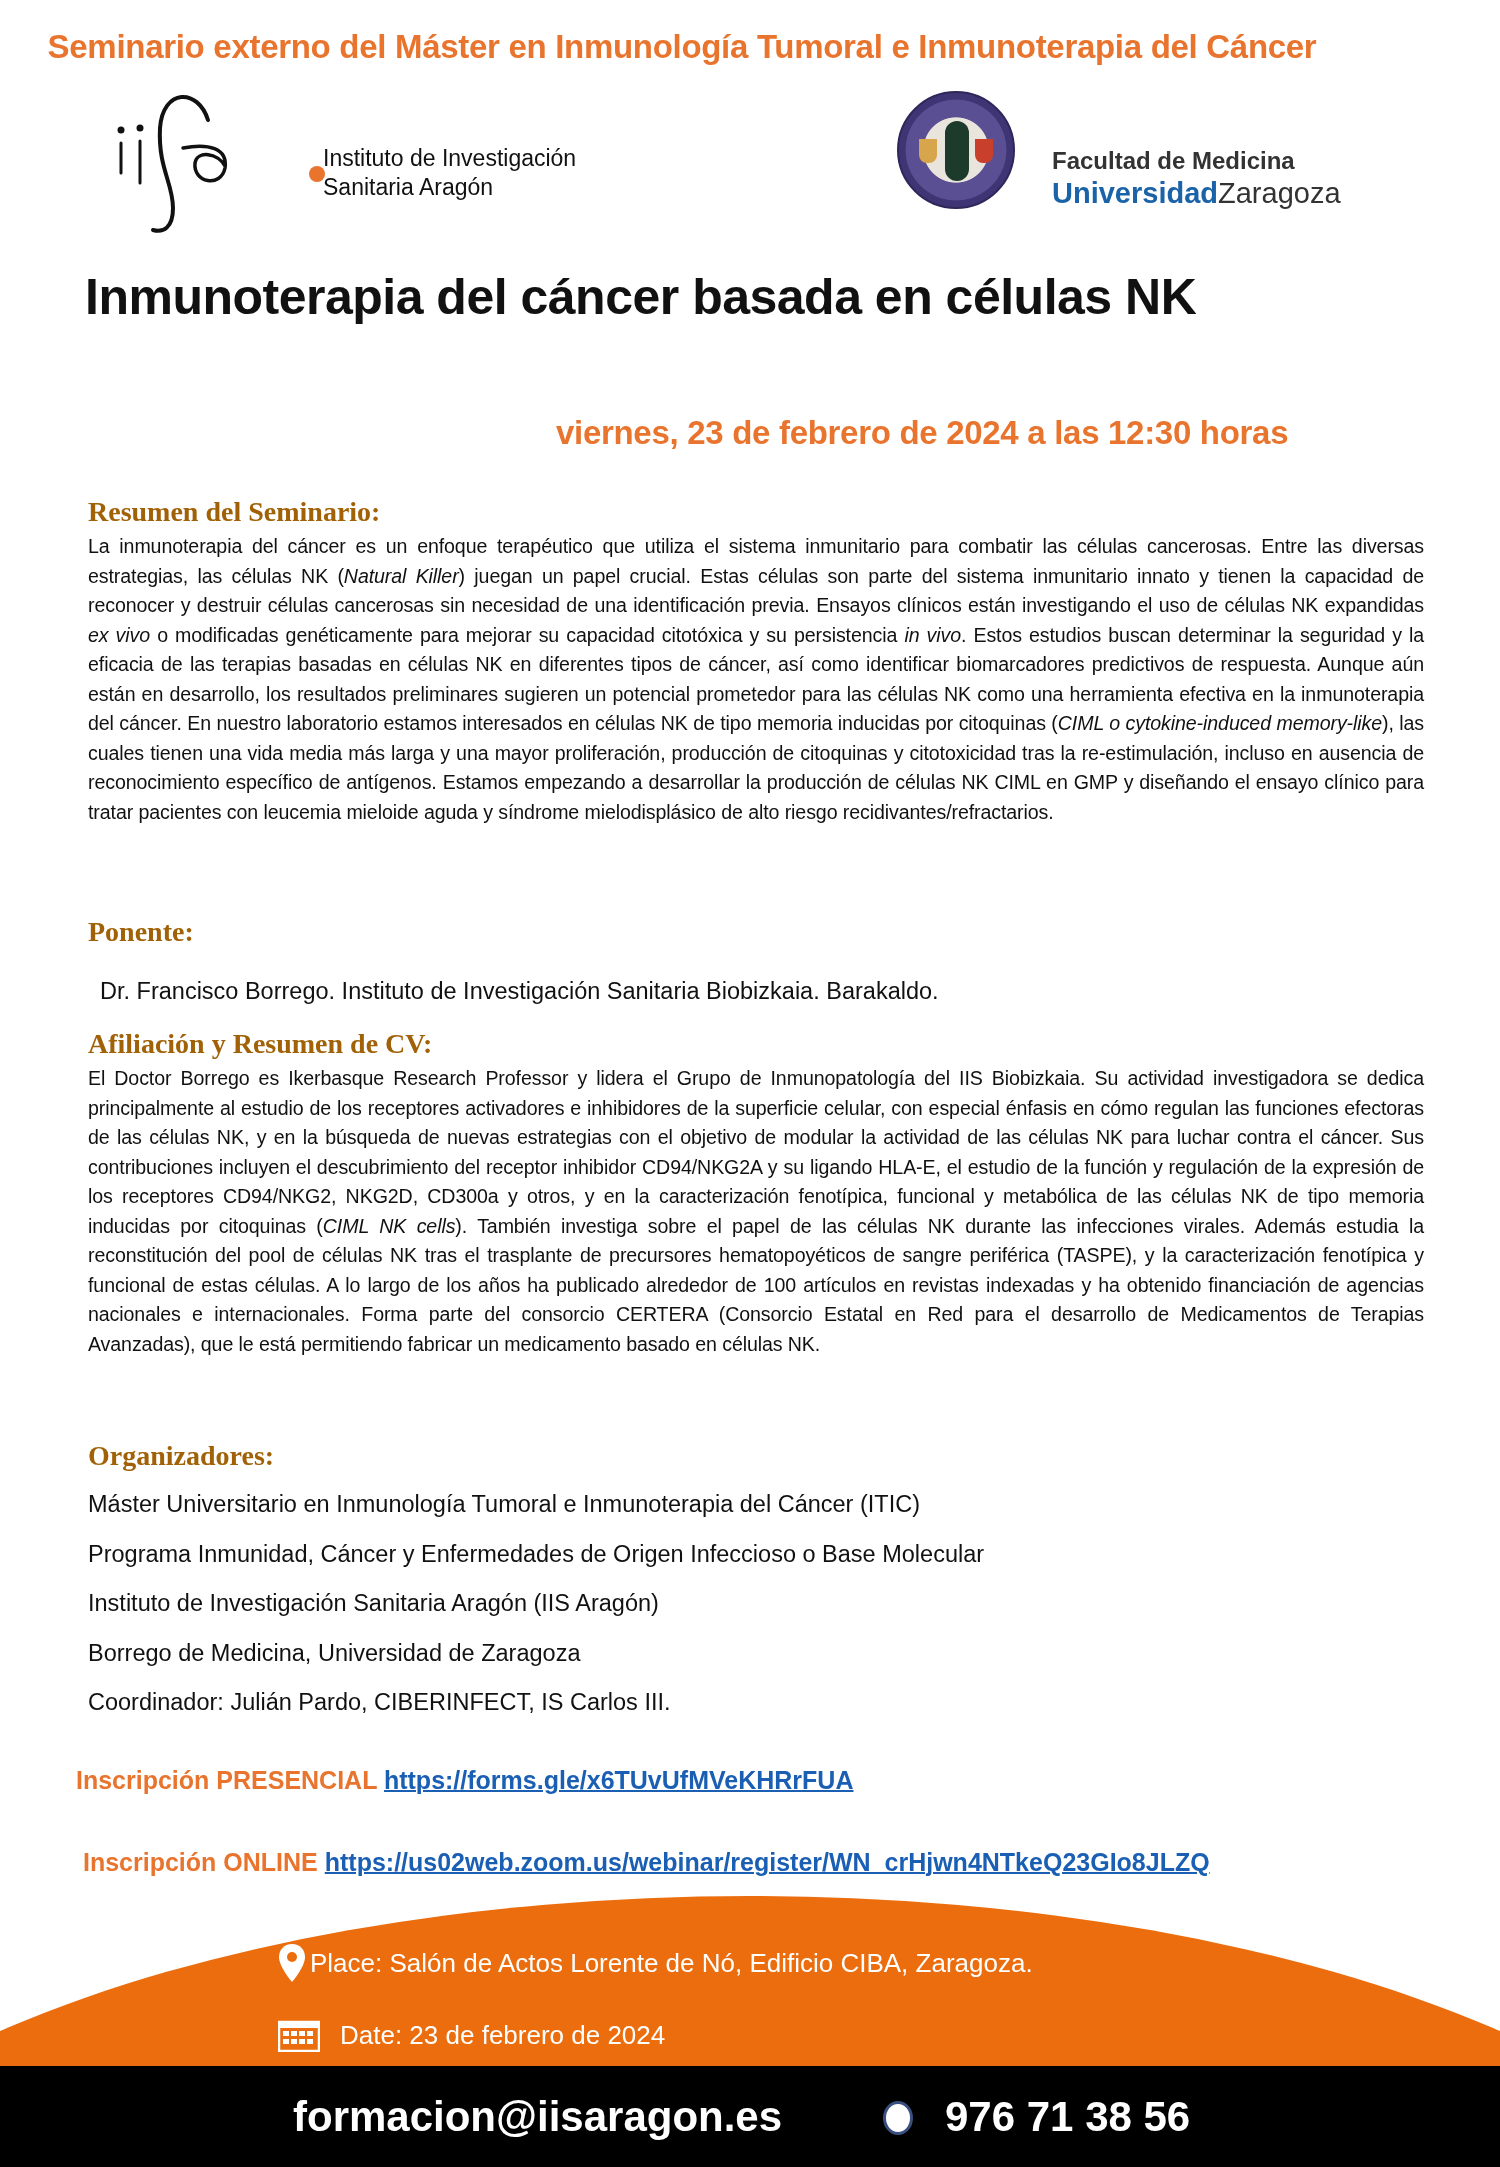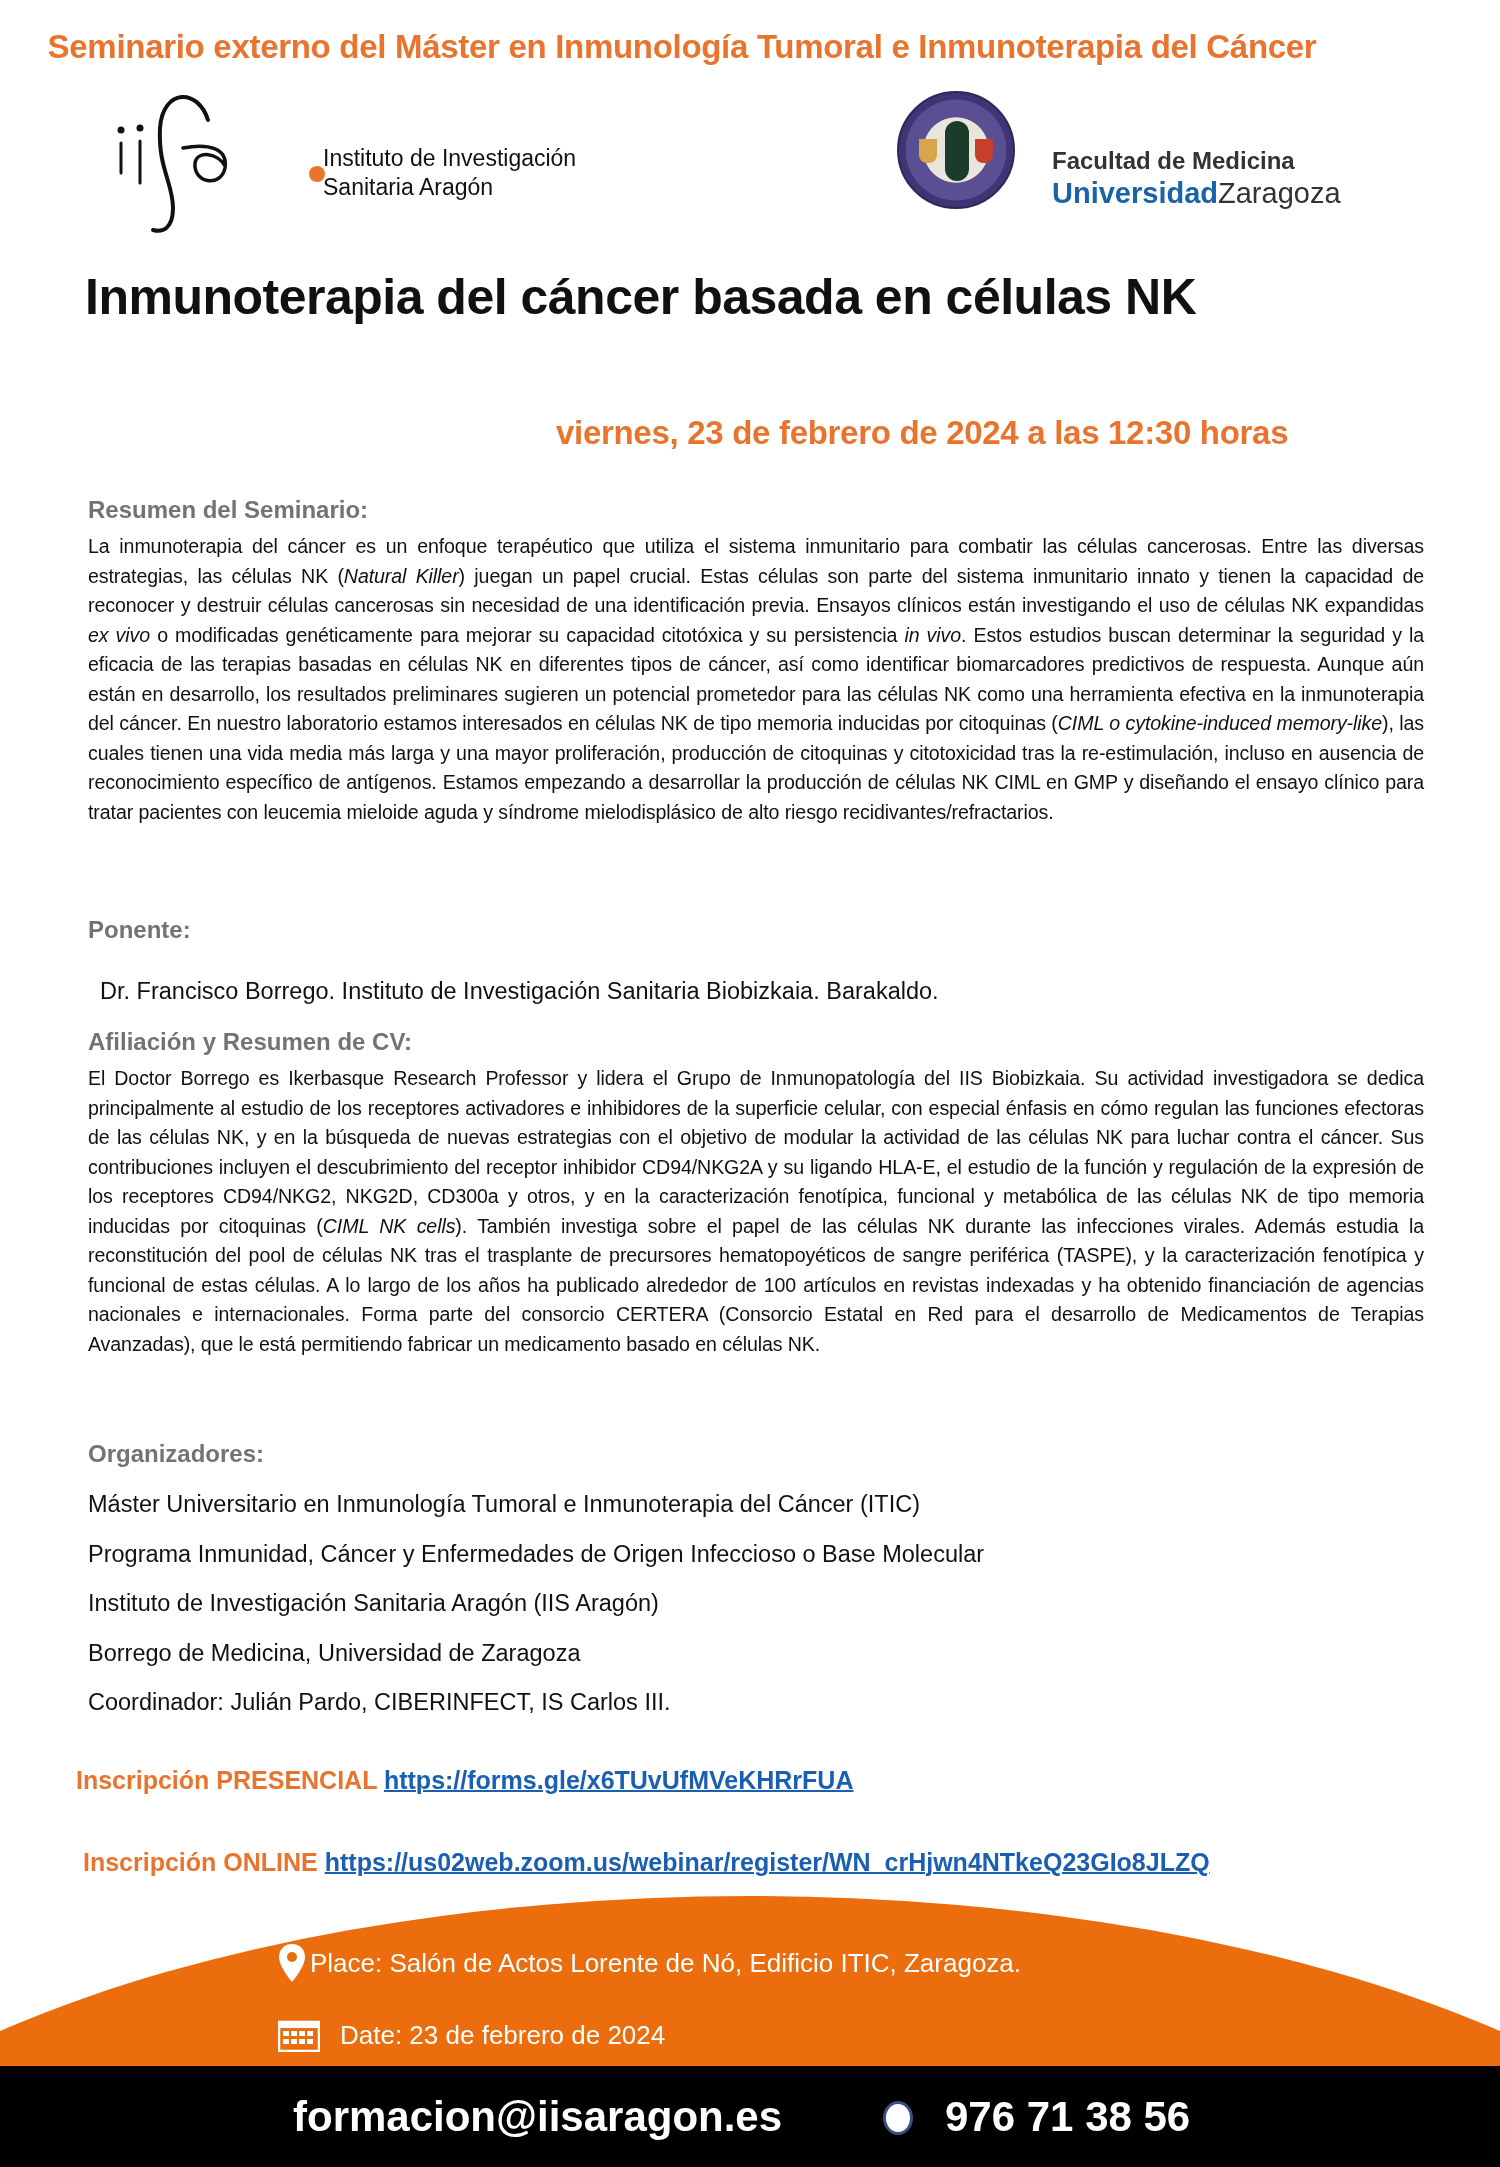--- a/index.html
+++ b/index.html
@@ -28,21 +28,21 @@
   .uni-seal .shield-r { position:absolute; right: 20px; top: 46px; width: 18px; height: 24px; background: #c8402b; border-radius: 0 0 8px 8px; }
   .uni-text { left: 1052px; top: 146px; }
   .uni-fac { font-size: 24px; font-weight: bold; color: #333; line-height: 30px; }
   .uni-name { font-size: 29px; line-height: 34px; color: #333; }
   .uni-name .u { color: #1a63a8; font-weight: bold; }
 
   .main-title { left: 85px; top: 268px; font-size: 50px; font-weight: bold; color: #111; letter-spacing: -0.5px; }
 
   .date-line { left: 556px; top: 414px; font-size: 33px; font-weight: bold; color: #E8742E; letter-spacing: -0.3px; }
 
-  .section-h { font-size: 24px; font-weight: bold; color: #737373; }
+  .section-h { font-size: 28px; font-weight: bold; color: #a16207; font-family: Liberation Serif, serif; }
 
   .para {
     font-size: 19.6px; line-height: 29.5px; text-align: justify; text-align-last: left;
     width: 1336px; color: #111; letter-spacing: -0.1px;
   }
   .para i { font-style: italic; }
 
   .speaker { font-size: 23.5px; color: #111; }
 
   .org-list { left: 88px; top: 1488px; }
@@ -128,21 +128,21 @@
   <span class="lbl">Inscripción ONLINE</span>
   <a class="lnk">https://us02web.zoom.us/webinar/register/WN_crHjwn4NTkeQ23GIo8JLZQ</a>
 </div>
 
 <div class="abs arc"></div>
 <div class="abs foot-place">
   <svg class="pin-icon" viewBox="0 0 28 40">
     <path d="M14 1 C 6 1, 1 7, 1 14 C 1 24, 14 39, 14 39 C 14 39, 27 24, 27 14 C 27 7, 22 1, 14 1 Z" fill="#fff"></path>
     <circle cx="14" cy="14" r="5" fill="#EB6D0E"></circle>
   </svg>
-  <span>Place: Salón de Actos Lorente de Nó, Edificio ITIC, Zaragoza.</span>
+  <span>Place: Salón de Actos Lorente de Nó, Edificio CIBA, Zaragoza.</span>
 </div>
 <div class="abs foot-date">
   <svg class="cal-icon" viewBox="0 0 42 34">
     <rect x="1" y="4" width="40" height="29" fill="none" stroke="#fff" stroke-width="2.5"></rect>
     <rect x="1" y="4" width="40" height="6" fill="#fff"></rect>
     <g fill="#fff">
       <rect x="5" y="13" width="6" height="5"></rect>
         <rect x="13" y="13" width="6" height="5"></rect>
         <rect x="21" y="13" width="6" height="5"></rect>
         <rect x="29" y="13" width="6" height="5"></rect>

